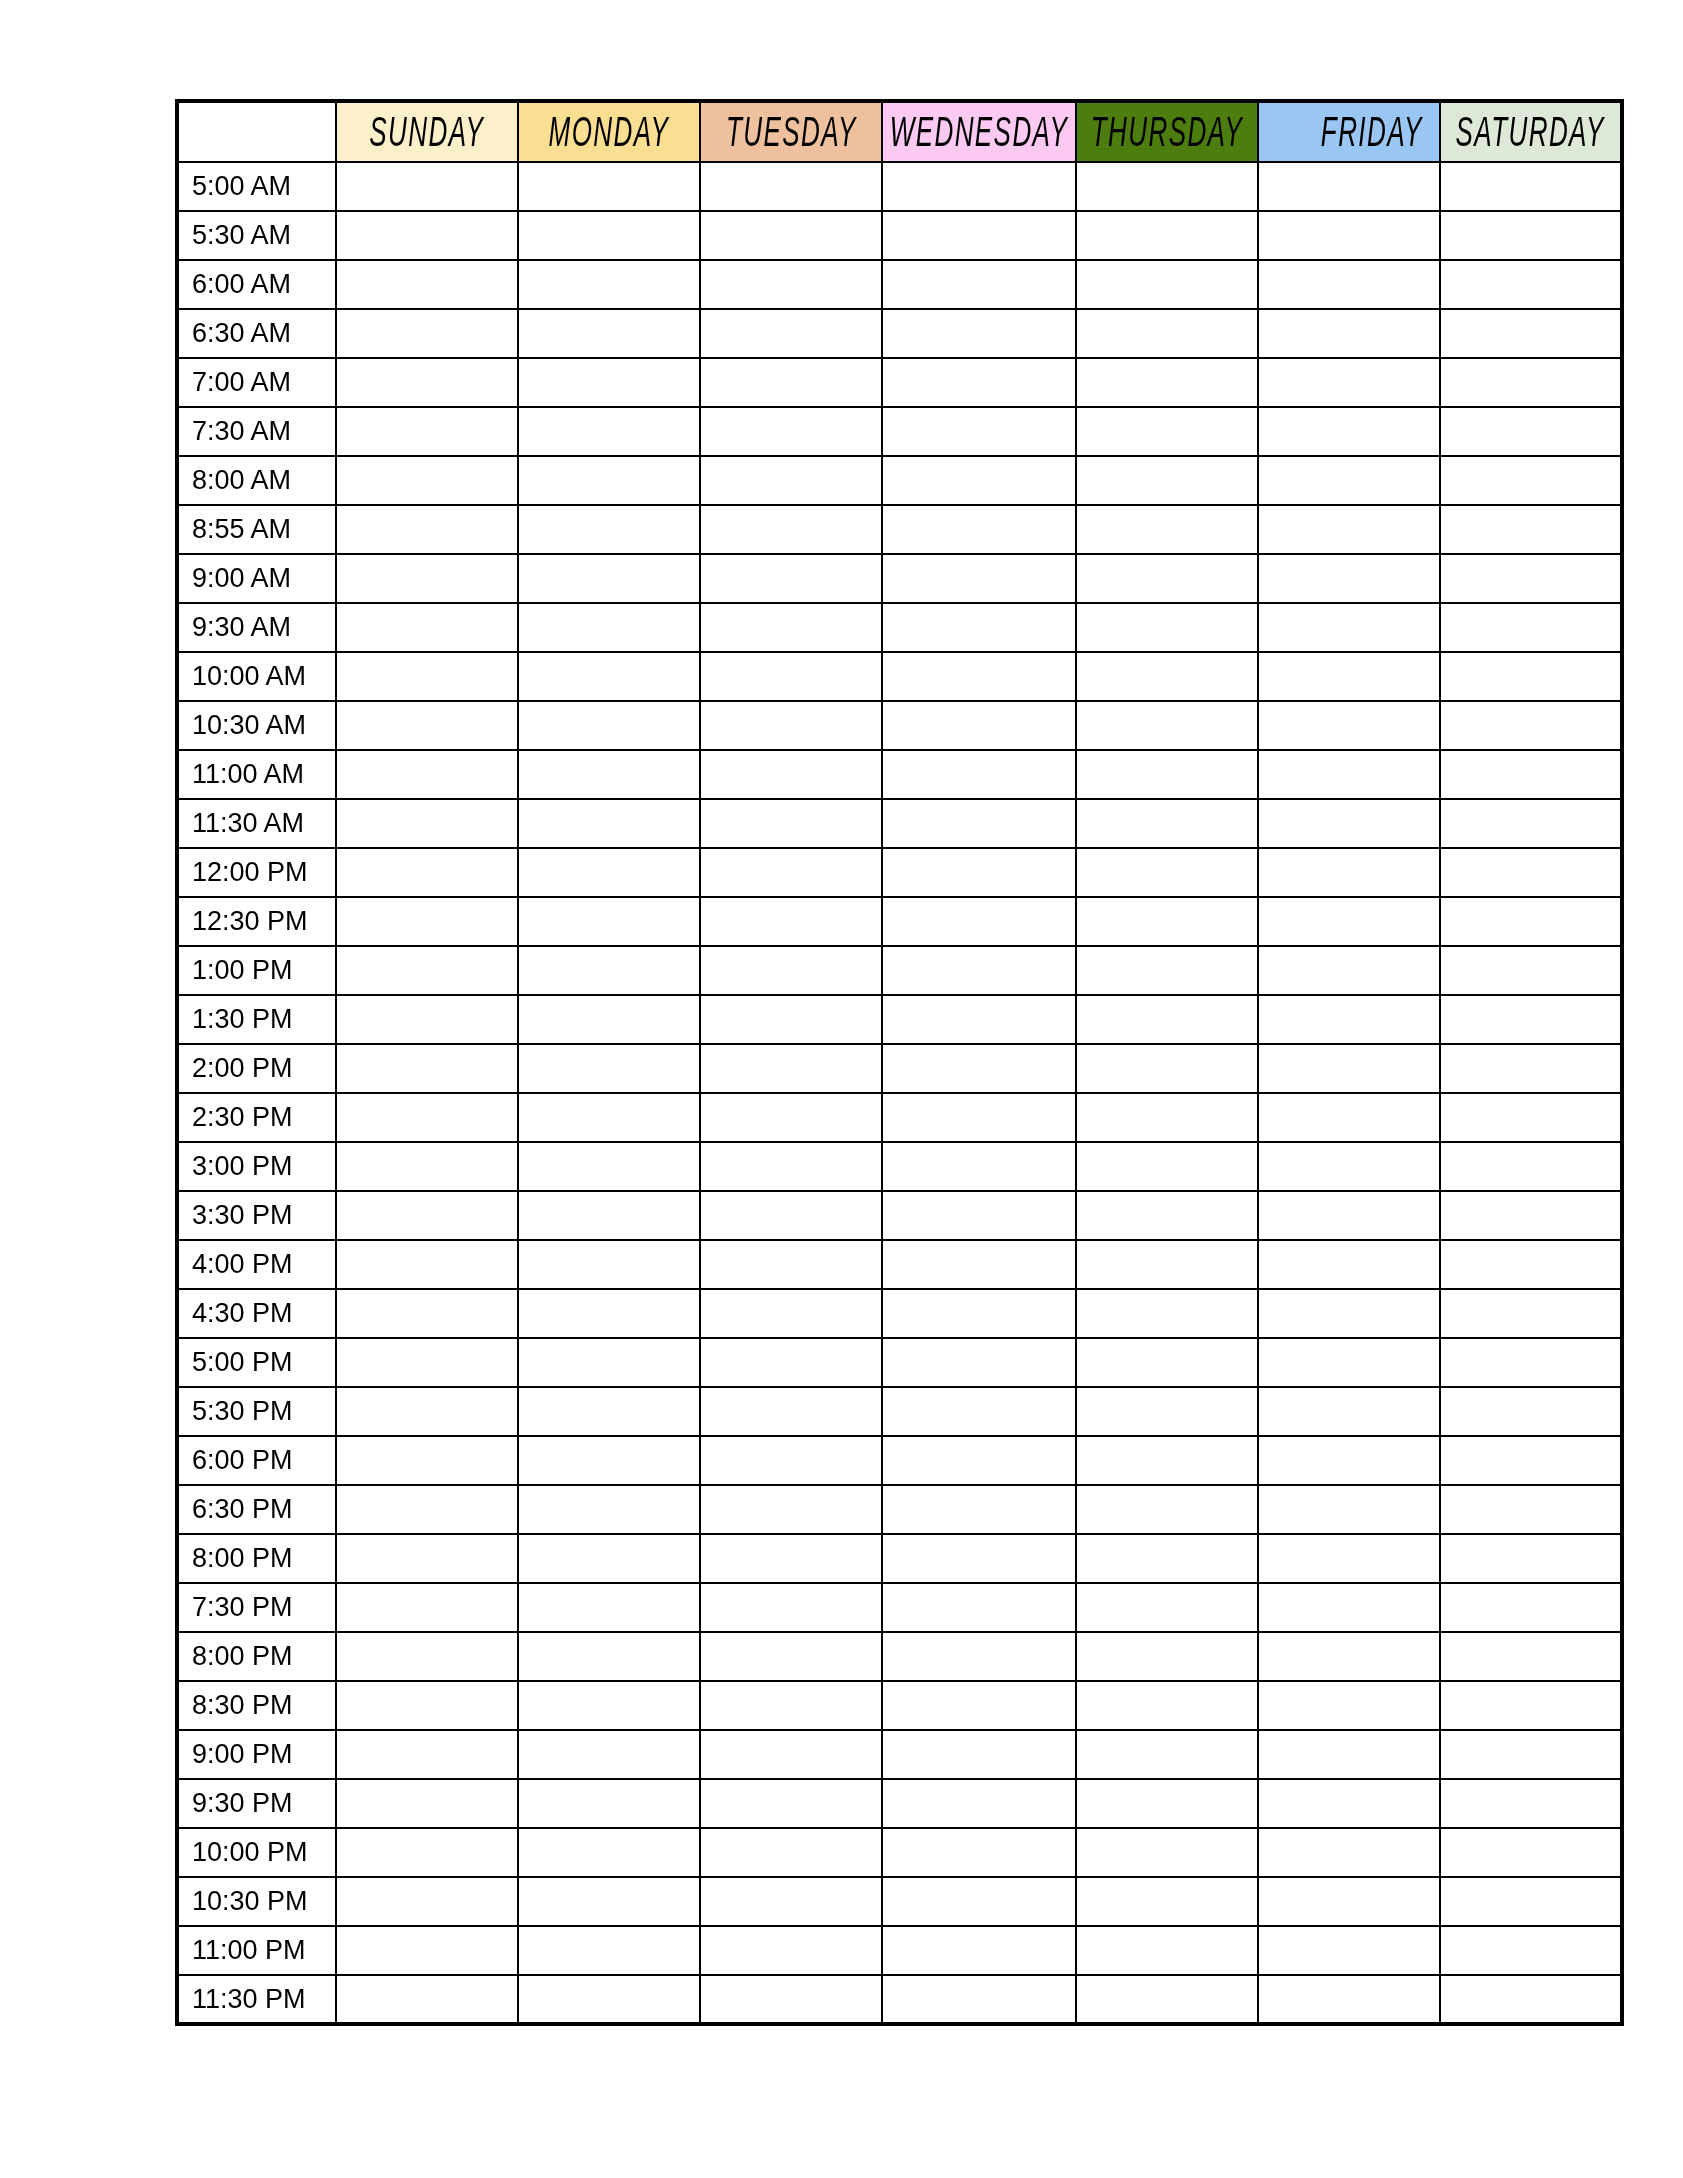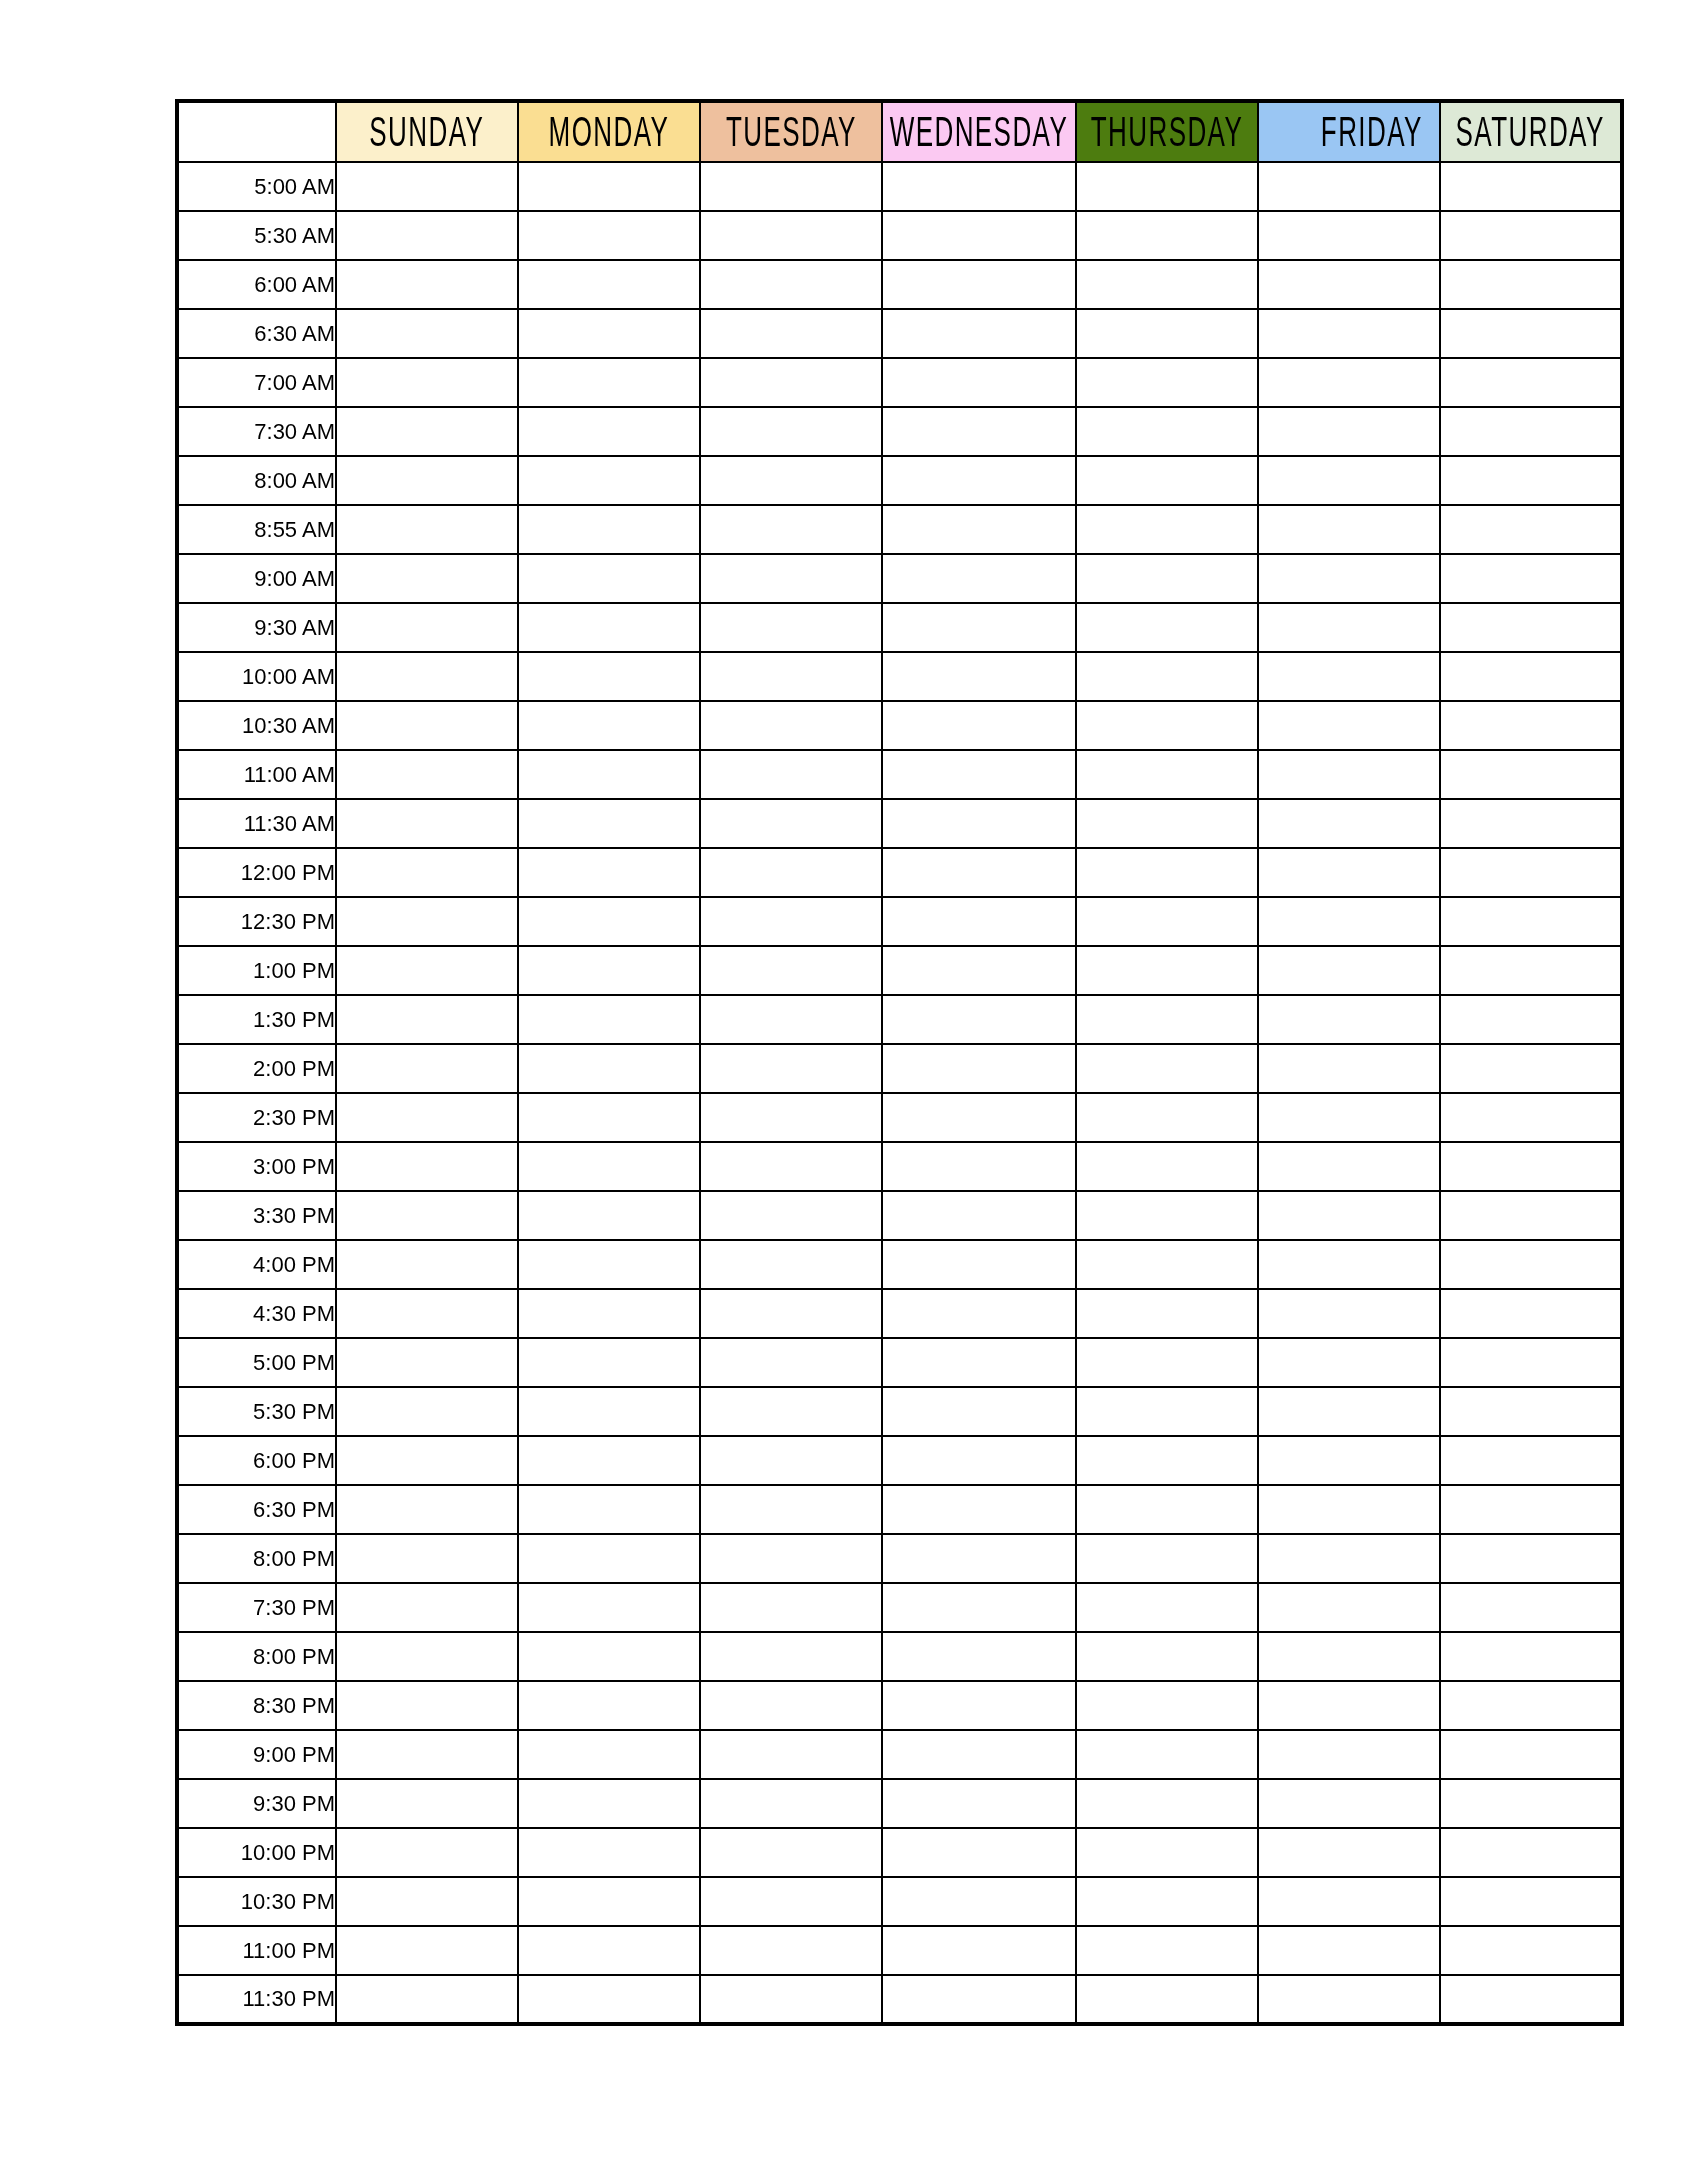--- a/index.html
+++ b/index.html
@@ -21,21 +21,21 @@
     top: 99px;
     border-collapse: collapse;
     table-layout: fixed;
     border: 4px solid #000000;
   }
   .planner th, .planner td {
     border: 2px solid #000000;
     padding: 0;
     box-sizing: border-box;
   }
-  .planner thead tr { height: 61px; }
+  .planner thead tr { height: 61px; font-style: italic; }
   .planner tbody tr { height: 49px; }
   col.time-col { width: 159px; }
   col.day-col  { width: 182px; }
   th.corner-cell { background: #ffffff; }
   th.day-header {
     text-align: center;
     vertical-align: middle;
     font-weight: normal;
     color: #000000;
     overflow: hidden;
@@ -43,23 +43,23 @@
   th.day-header .day-label {
     display: inline-block;
     font-size: 28px;
     letter-spacing: 1.5px;
     font-weight: normal;
     white-space: nowrap;
     transform: scale(0.93, 1.55);
     transform-origin: center;
   }
   td.time-cell {
-    font-size: 22px;
+    font-size: 27px;
     color: #000000;
-    text-align: right;
+    text-align: left;
     vertical-align: middle;
     padding-left: 13px;
     white-space: nowrap;
     background: #ffffff;
   }
   td.slot-cell { background: #ffffff; }
 </style>
 </head>
 <body>
 

